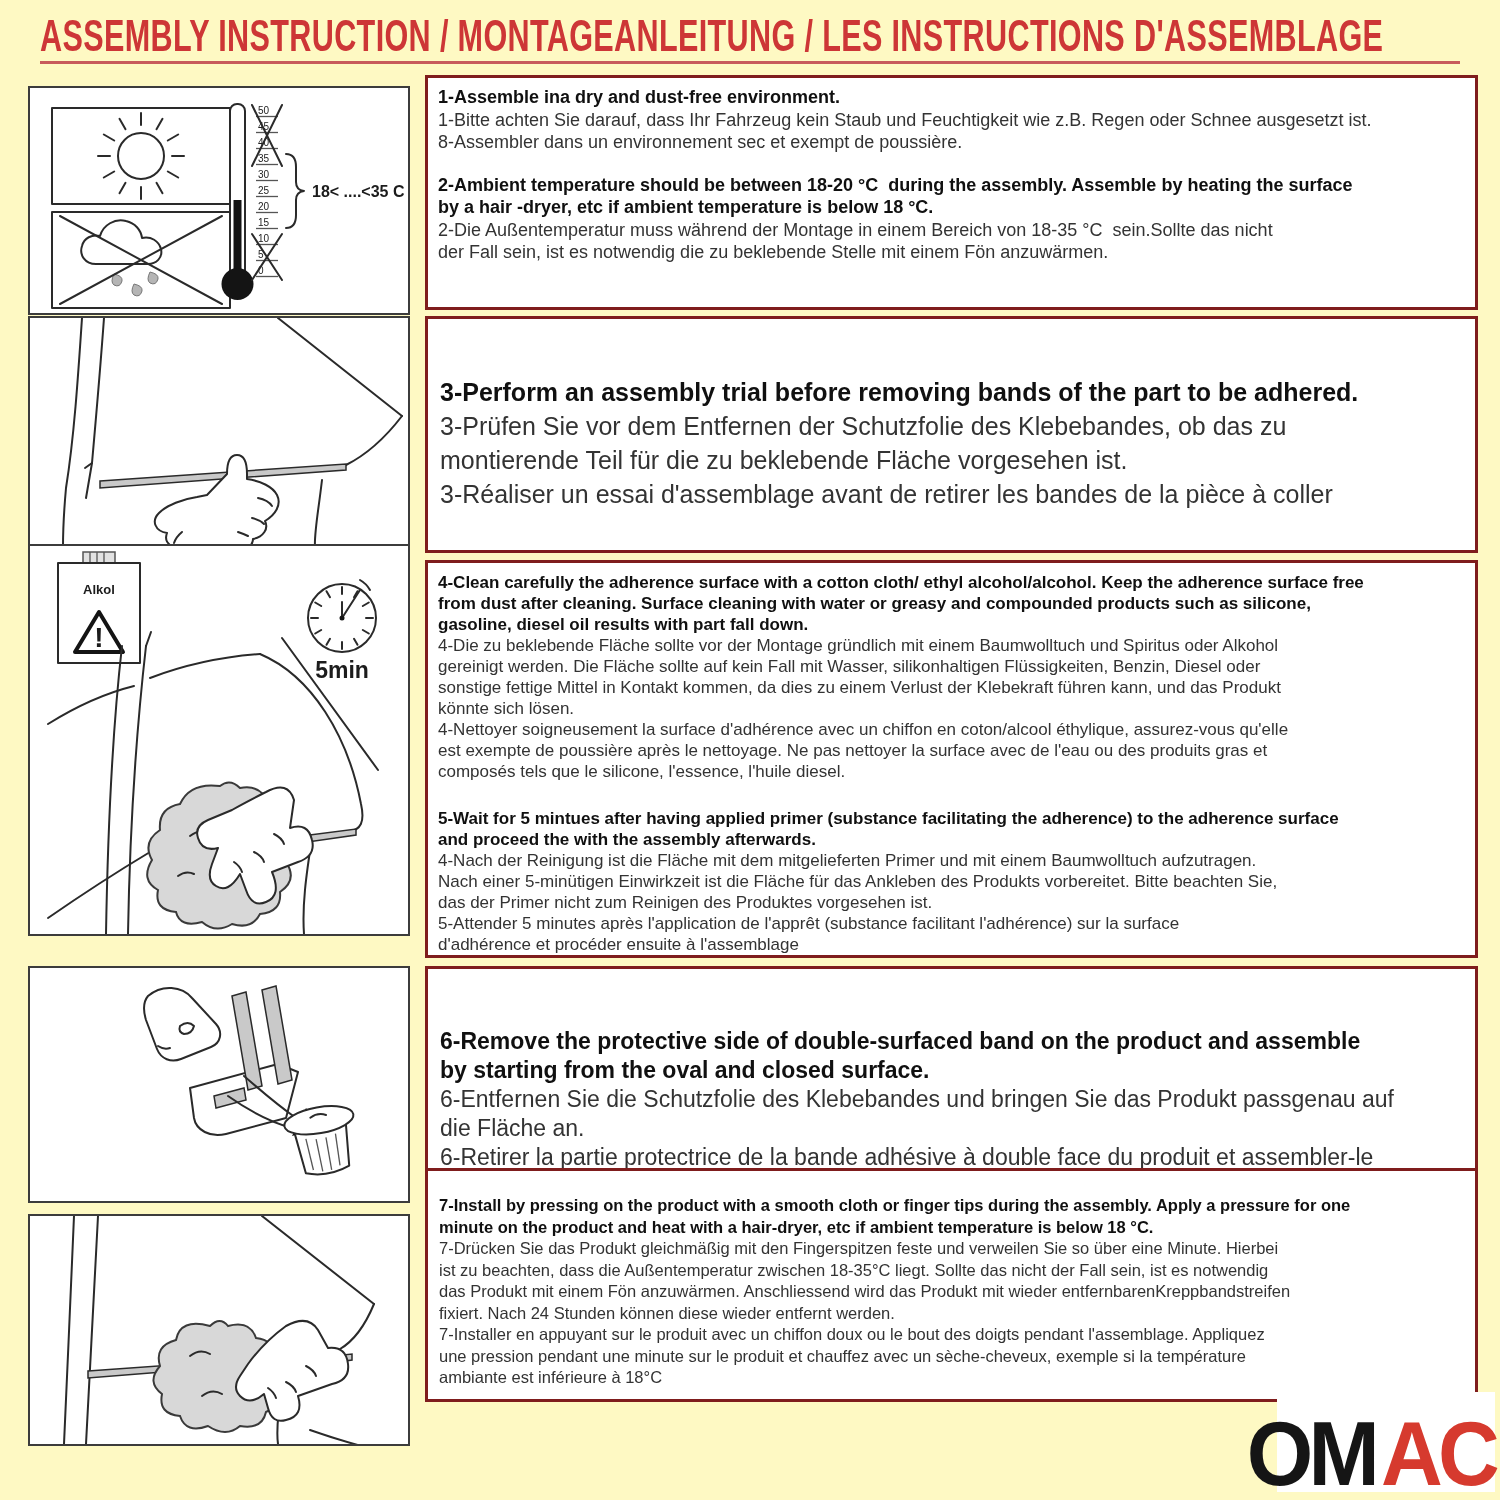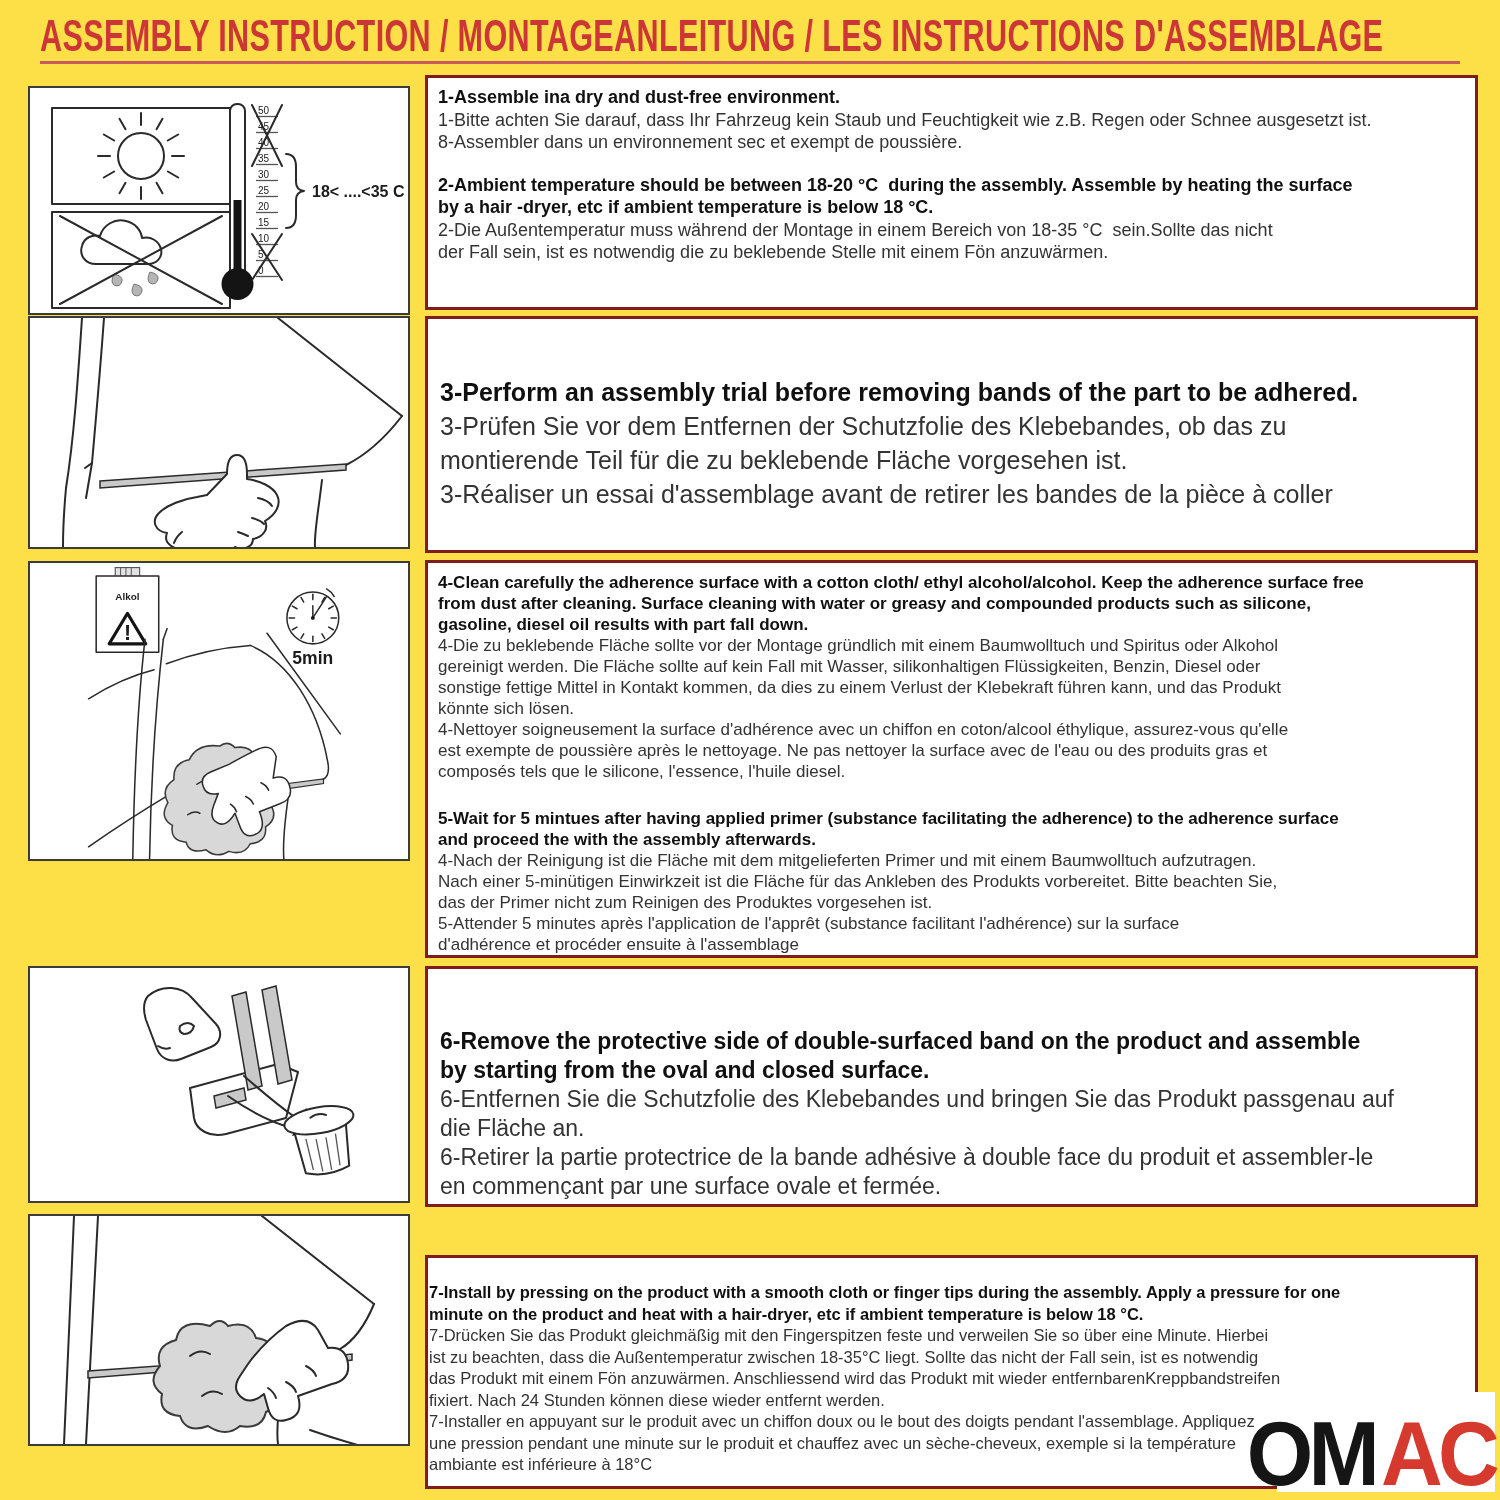--- a/index.html
+++ b/index.html
@@ -1,37 +1,37 @@
 <!DOCTYPE html>
 <html><head>
 <meta charset="utf-8">
 <style>
   html,body{margin:0;padding:0;background:#ffffff;}
   body{width:1500px;height:1500px;font-family:"Liberation Sans",sans-serif;position:relative;}
-  .page{position:absolute;inset:0;width:1500px;height:1500px;background:#fde047;overflow:hidden;}
+  .page{position:absolute;inset:0;width:1500px;height:1500px;background:#fef9c3;overflow:hidden;}
 
   .title{position:absolute;left:40px;top:10px;font-size:45px;font-weight:bold;color:#cd3636;
          white-space:nowrap;transform:scaleX(0.68);transform-origin:left top;letter-spacing:0.5px;}
   .title-rule{position:absolute;left:40px;top:61px;width:1420px;height:3px;background:#c75b5b;}
 
   .fig-box{position:absolute;left:28px;width:382px;border:2px solid #3c3c3c;background:#fff;box-sizing:border-box;}
   #fig1{top:86px;height:229px;}
   #fig2{top:316px;height:233px;}
-  #fig3{top:561px;height:300px;}
+  #fig3{top:544px;height:392px;}
   #fig4{top:966px;height:237px;}
   #fig5{top:1214px;height:232px;}
   .fig-box svg{display:block;width:100%;height:100%;}
 
   .text-box{position:absolute;left:425px;width:1053px;border:3px solid #7f1d1d;background:#fff;
             box-sizing:border-box;overflow:hidden;color:#333;}
   #txt1{top:75px;height:235px;padding:8px 4px 0 10px;font-size:18px;line-height:22.5px;}
   #txt2{top:316px;height:237px;padding:56px 8px 0 12px;font-size:25px;line-height:34px;}
   #txt3{top:560px;height:398px;padding:9px 4px 0 10px;font-size:17px;line-height:21px;}
   #txt4{top:966px;height:241px;padding:58px 8px 0 12px;font-size:23px;line-height:29px;}
-  #txt5{top:1255px;height:234px;padding:24px 4px 0 1px;font-size:16.5px;line-height:21.5px;}
+  #txt5{top:1168px;height:234px;padding:24px 4px 0 11px;font-size:16.5px;line-height:21.5px;}
 
   .para{margin:0;white-space:pre;color:#333;}
   .para.bold{font-weight:bold;color:#101010;}
   .gap1{margin-top:20px;}
   .gap2{margin-top:26px;}
 
   .logo{position:absolute;left:1277px;top:1392px;width:218px;height:100px;background:#fff;
         display:flex;align-items:flex-end;justify-content:flex-end;}
   .logo span{font-size:90px;font-weight:bold;line-height:0.82;letter-spacing:-5px;
              transform:scaleX(0.95);transform-origin:right bottom;display:inline-block;}

